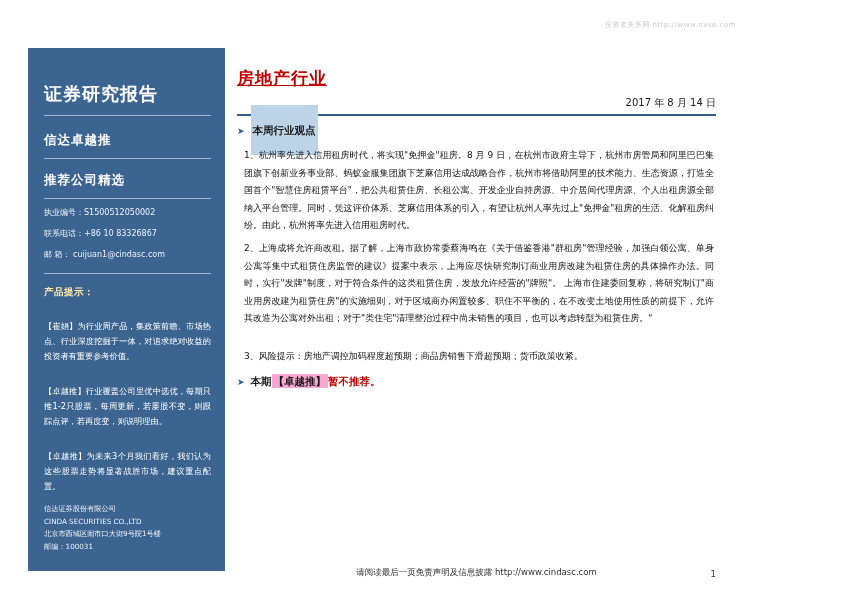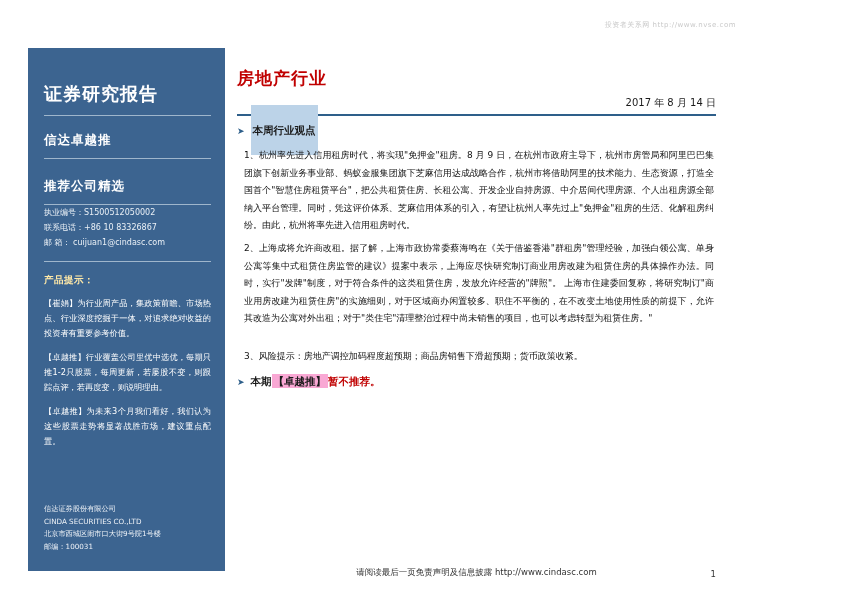--- a/index.html
+++ b/index.html
@@ -60,51 +60,52 @@
   }
   .lp-title2 {
     font-size: 12.5px;
     font-weight: bold;
     margin-top: 16px;
     letter-spacing: 1px;
   }
   .lp-title3 {
     font-size: 12.5px;
     font-weight: bold;
-    margin-top: 19px;
+    margin-top: 13px;
     letter-spacing: 1px;
   }
   .lp-analyst-line {
     margin-top: 22px;
     font-size: 9px;
     color: #ffe9a8;
     letter-spacing: 0.3px;
   }
   .lp-analyst-line .nm {
     font-weight: bold;
     color: #ffe9a8;
   }
   .lp-meta {
     font-size: 8px;
     line-height: 15px;
     color: #eaf0f6;
+    margin-top: 6px;
   }
   .lp-rule2 {
     border-bottom: 1px solid #9fb6cc;
     margin-top: 11px;
   }
   .lp-prod {
     margin-top: 12px;
     font-size: 9.5px;
     font-weight: bold;
     color: #ffe9a8;
     letter-spacing: 0.5px;
   }
   .lp-para {
-    margin-top: 9px;
+    margin-top: 20px;
     font-size: 8.2px;
     line-height: 15px;
     color: #ffffff;
     text-align: justify;
   }
 
   .lp-footer {
     position: absolute;
     left: 16px;
     bottom: 18px;
@@ -115,20 +116,21 @@
 
   
   .title-main {
     position: absolute;
     left: 237px;
     top: 55px;
     font-size: 17px;
     font-weight: bold;
     color: #c00000;
     letter-spacing: 1px;
+    text-decoration: underline;
   }
   .date-line {
     position: absolute;
     right: 34px;
     top: 84px;
     font-size: 10px;
     font-weight: normal;
     color: #1a1a1a;
   }
   .hr-thick {

